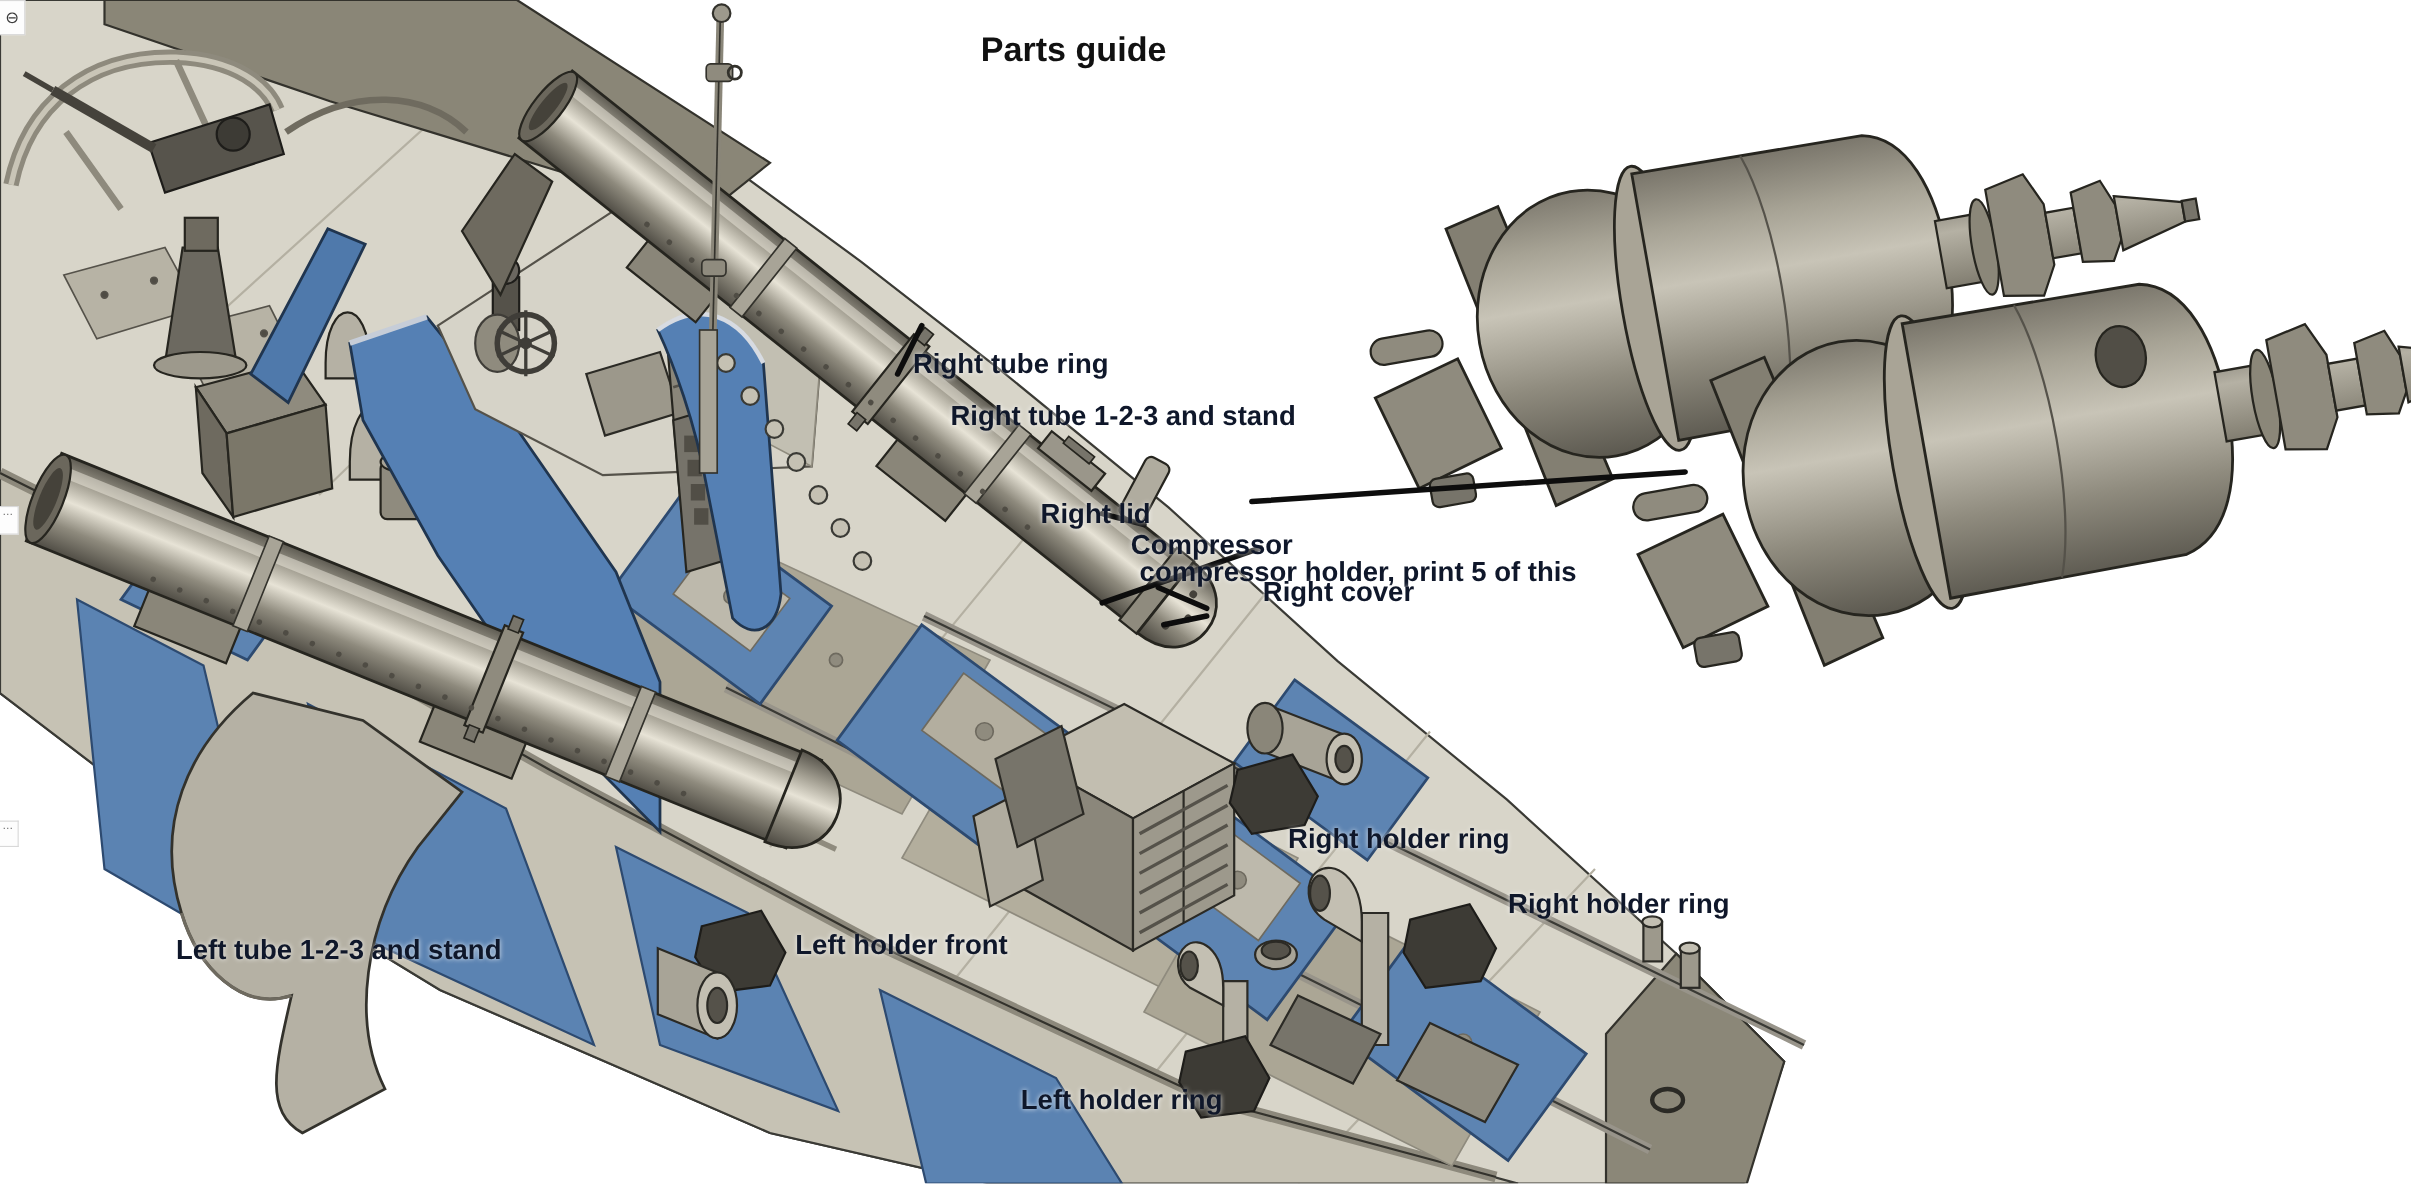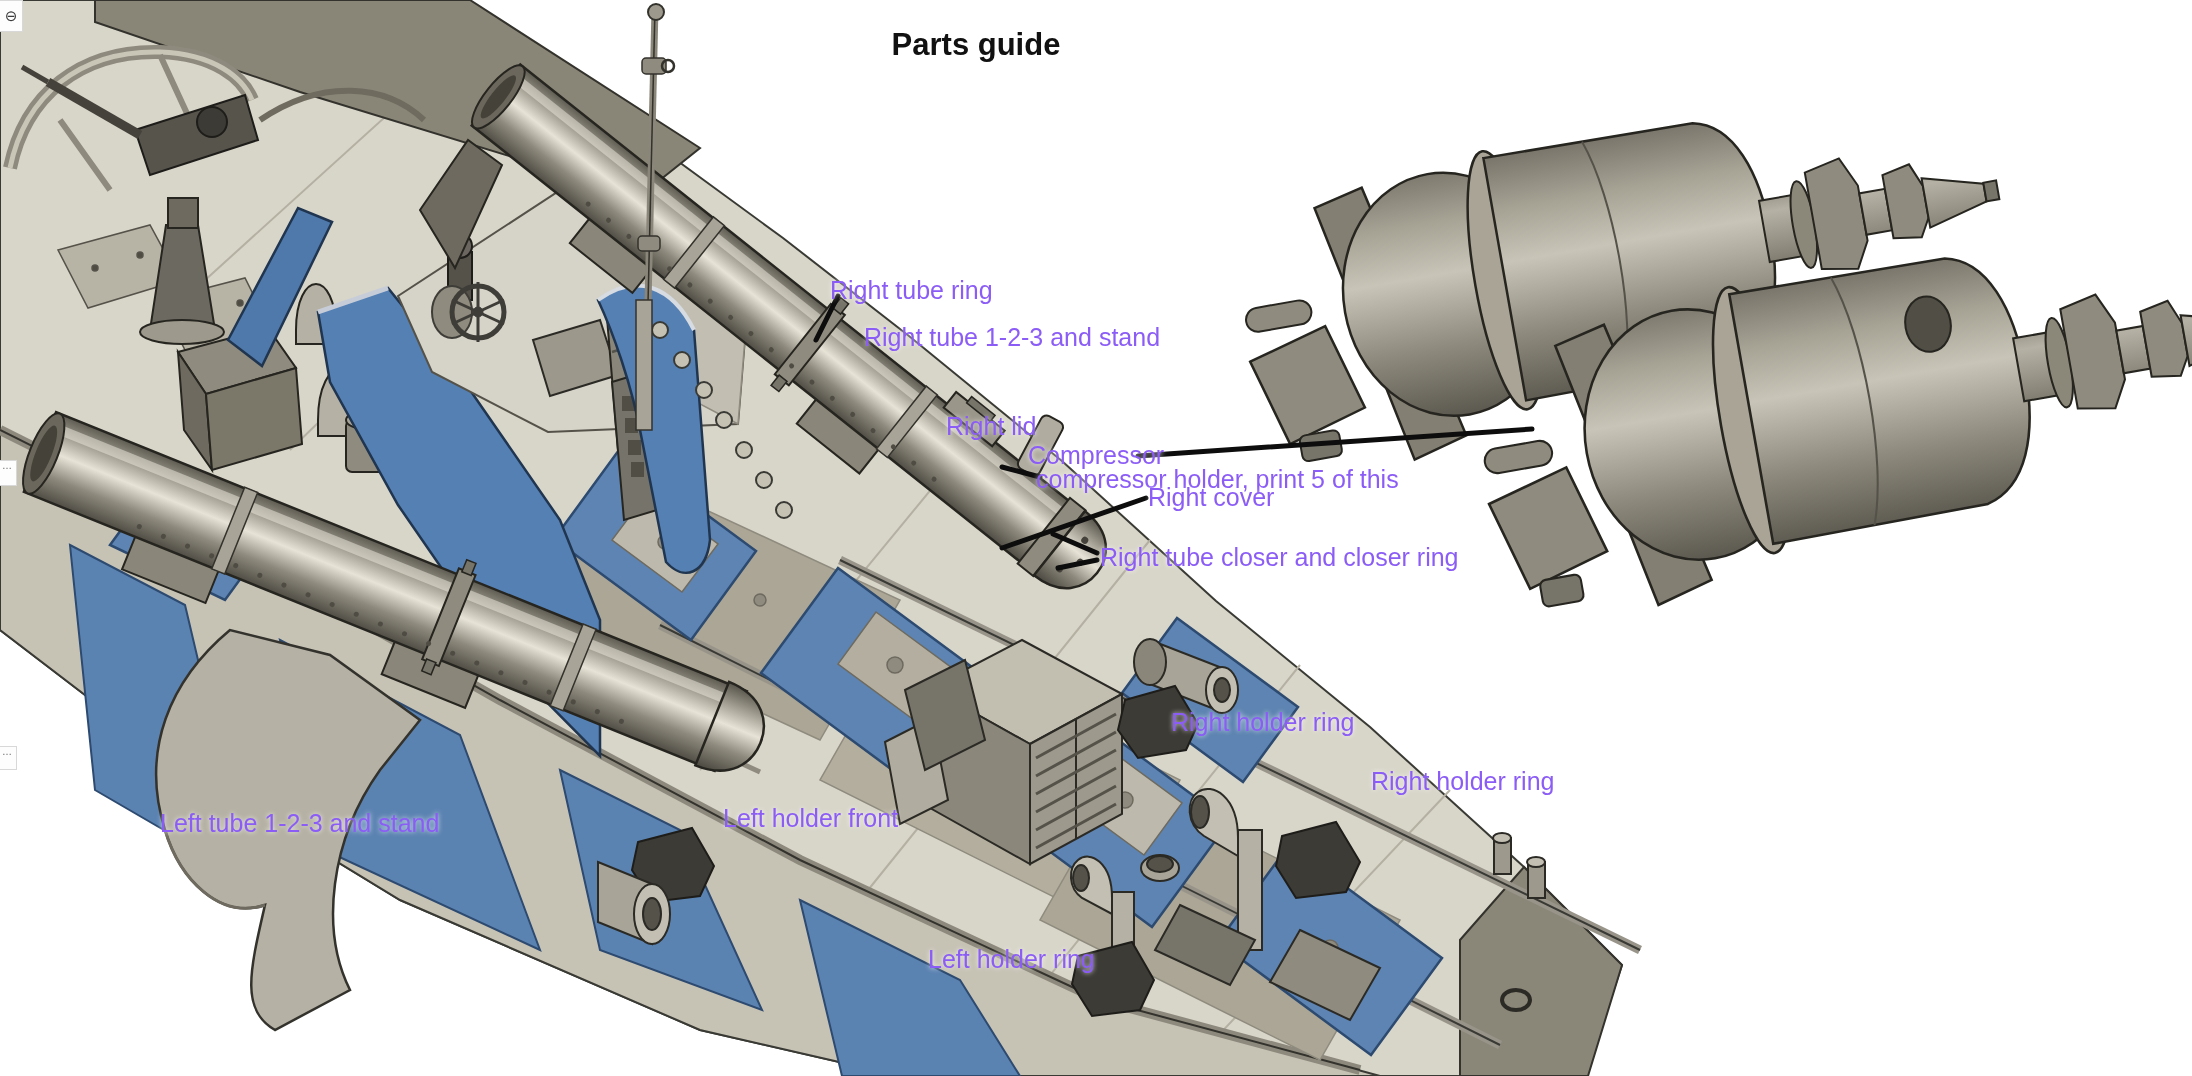--- a/index.html
+++ b/index.html
@@ -1,22 +1,22 @@
 <!DOCTYPE html>
 <html><head>
 <meta charset="utf-8">
 <style>
   html,body{margin:0;padding:0;background:#ffffff;}
   #canvas{position:relative;width:2192px;height:1076px;background:#ffffff;overflow:hidden;
           font-family:"Liberation Sans",sans-serif;}
   #scene{position:absolute;left:0;top:0;}
   .title{position:absolute;left:976px;top:10px;transform:translateX(-50%);
          font-size:31px;font-weight:bold;color:#111;white-space:nowrap;margin-top:17px;}
-  .lbl{position:absolute;font-size:25px;font-weight:normal;color:#8b5cf6;line-height:1.05;
-       white-space:nowrap;text-shadow:0 0 5px rgba(255,255,255,.85);}
+  .lbl{position:absolute;font-size:25px;font-weight:bold;color:#0f172a;line-height:1.05;
+       white-space:nowrap;text-shadow:0 0 5px rgba(255,255,255,.85);margin-top:41px;}
   #lbl-0{left:830px;top:277px}
   #lbl-1{left:864px;top:324px}
   #lbl-2{left:946px;top:413px}
   #lbl-3{left:1028px;top:442px}
   #lbl-4{left:1036px;top:466px}
   #lbl-5{left:1148px;top:484px}
   #lbl-6{left:1100px;top:544px}
   #lbl-7{left:1171px;top:709px}
   #lbl-8{left:1371px;top:768px}
   #lbl-9{left:160px;top:810px}
@@ -420,21 +420,20 @@
   </svg>
 
   <div class="title">Parts guide</div>
 
   <div class="lbl" id="lbl-0">Right tube ring</div>
   <div class="lbl" id="lbl-1">Right tube 1-2-3 and stand</div>
   <div class="lbl" id="lbl-2">Right lid</div>
   <div class="lbl" id="lbl-3">Compressor</div>
   <div class="lbl" id="lbl-4">compressor holder, print 5 of this</div>
   <div class="lbl" id="lbl-5">Right cover</div>
-  <div class="lbl" id="lbl-6">Right tube closer and closer ring</div>
   <div class="lbl" id="lbl-7">Right holder ring</div>
   <div class="lbl" id="lbl-8">Right holder ring</div>
   <div class="lbl" id="lbl-9">Left tube 1-2-3 and stand</div>
   <div class="lbl" id="lbl-10">Left holder front</div>
   <div class="lbl" id="lbl-11">Left holder ring</div>
 
   <div class="edge-tab" id="tab-corner">⊖</div>
   <div class="edge-tab" id="tab-mid">…</div>
   <div class="edge-tab" id="tab-low">…</div>
 </div>

